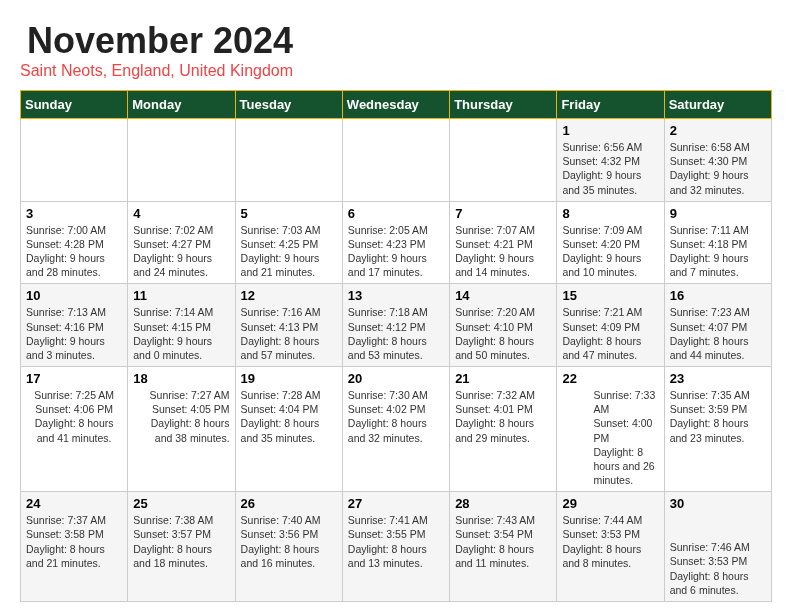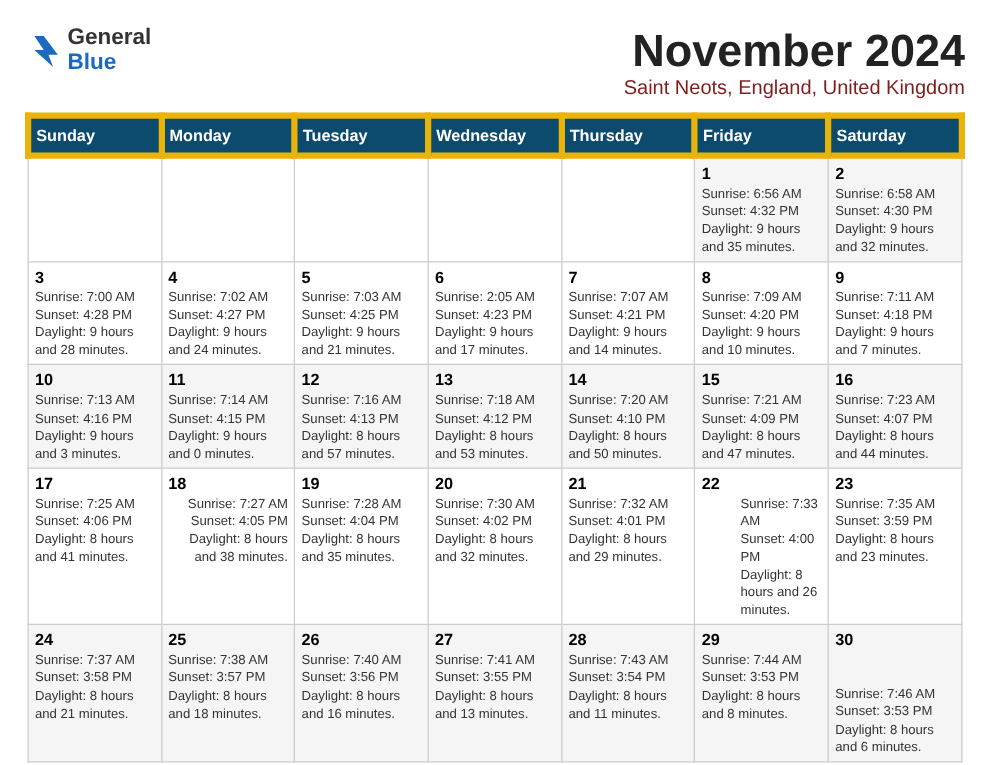--- a/index.html
+++ b/index.html
@@ -35,35 +35,35 @@
     .title-area {
       text-align: right;
     }
     .month-title {
       font-size: 36px;
       font-weight: bold;
       color: #222;
     }
     .location-title {
       font-size: 16px;
-      color: #7f1d1d;
+      color: #ef4444;
     }
     table {
       width: 100%;
       border-collapse: collapse;
       font-size: 11px;
     }
     thead tr th {
-      background-color: #0c4a6e;
+      background-color: #14532d;
       color: #fff;
       padding: 6px 4px;
       text-align: left;
       font-size: 13px;
       font-weight: bold;
-      border: 5px solid #eab308;
+      border: 1px solid #eab308;
     }
     tbody tr td {
       border: 1px solid #ccc;
       vertical-align: top;
       padding: 4px 5px;
       width: 107px;
       min-height: 80px;
       background: #fff;
     }
     tbody tr:nth-child(odd) td {
@@ -84,29 +84,20 @@
       line-height: 1.35;
     }
     .empty-cell {
       background: #fff !important;
     }
   </style>
 </head>
 <body>
 
 <div class="header-area">
-  <div class="logo">
-    <svg class="logo-icon" viewBox="0 0 40 40">
-      <polygon points="20,5 35,25 25,25 30,38 10,20 20,20 10,5" fill="#1a6abf"></polygon>
-    </svg>
-    <div class="logo-text">
-      <div class="logo-general">General</div>
-      <div class="logo-blue">Blue</div>
-    </div>
-  </div>
   <div class="title-area">
     <div class="month-title">November 2024</div>
     <div class="location-title">Saint Neots, England, United Kingdom</div>
   </div>
 </div>
 
 <table>
   <thead>
     <tr>
     <th>Sunday</th>
@@ -222,21 +213,21 @@
         <td>
           <span class="day-number">16</span>
           <div class="day-info" style="white-space: pre-line;">Sunrise: 7:23 AM
 Sunset: 4:07 PM
 Daylight: 8 hours and 44 minutes.</div>
         </td>
       </tr>
       <tr>
         <td>
           <span class="day-number">17</span>
-          <div class="day-info" style="white-space: pre-line;">Sunrise: 7:25 AM
+          <div class="day-info" style="white-space: pre-line; text-align: center;">Sunrise: 7:25 AM
 Sunset: 4:06 PM
 Daylight: 8 hours and 41 minutes.</div>
         </td>
         <td>
           <span class="day-number">18</span>
           <div class="day-info" style="white-space: pre-line; text-align: right;">Sunrise: 7:27 AM
 Sunset: 4:05 PM
 Daylight: 8 hours and 38 minutes.</div>
         </td>
         <td>

